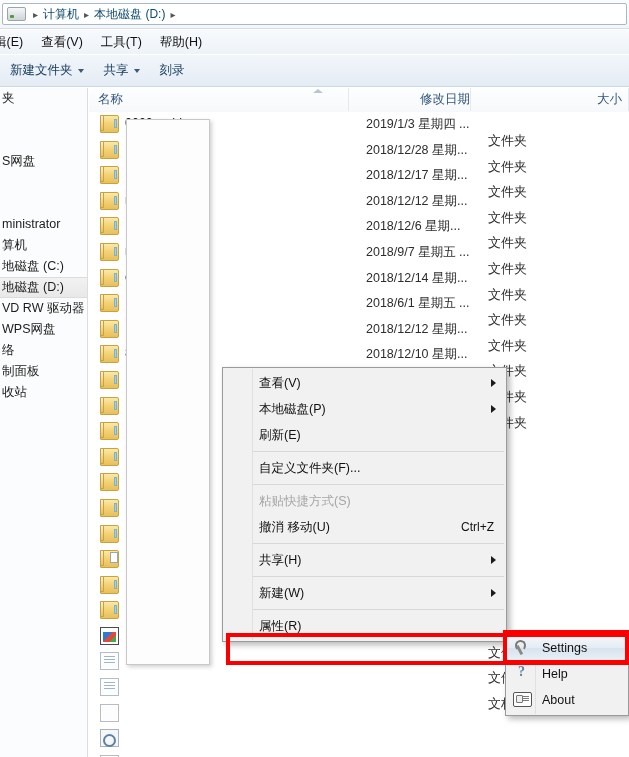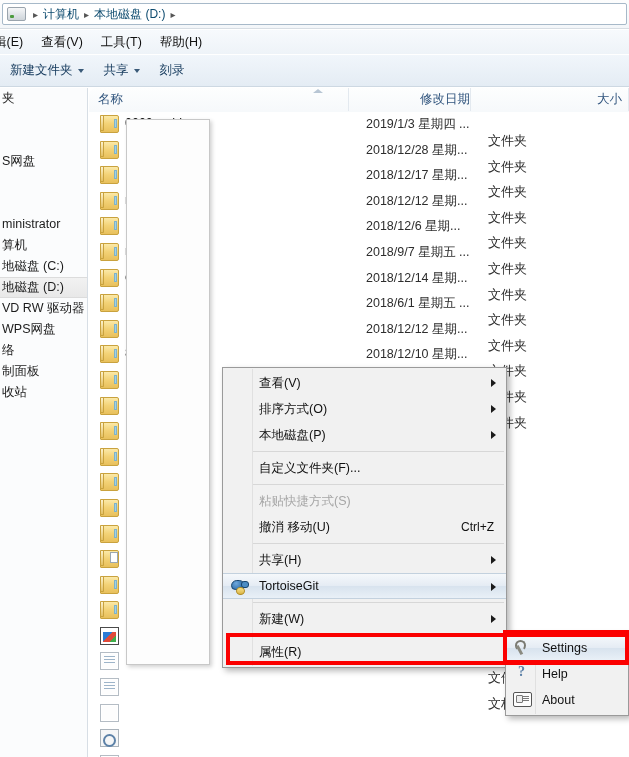--- a/index.html
+++ b/index.html
@@ -505,34 +505,29 @@
       <div class="ftype"></div>
       <div class="fsize"></div>
     </div>
   </div>
 
 <div id="name-overlay"></div>
 
 <div id="ctxmenu">
   <div class="gutter"></div>
 <div class="mi"><span>查看(V)</span><span class="arrow"></span></div>
-    <div class="mi"><span>排序方式(O)</span><span class="arrow"></span></div>
     <div class="mi"><span>本地磁盘(P)</span><span class="arrow"></span></div>
+    <div class="mi"><span>刷新(E)</span></div>
     <div class="msep"></div>
     <div class="mi"><span>自定义文件夹(F)...</span></div>
     <div class="msep"></div>
     <div class="mi disabled"><span>粘贴快捷方式(S)</span></div>
     <div class="mi"><span>撤消 移动(U)</span><span class="accel">Ctrl+Z</span></div>
     <div class="msep"></div>
     <div class="mi"><span>共享(H)</span><span class="arrow"></span></div>
-    <div class="mi sel"><span class="ic-turtle">
-        <span class="shell"></span>
-        <span class="head"></span>
-        <span class="ball"></span>
-      </span><span>TortoiseGit</span><span class="arrow"></span></div>
     <div class="msep"></div>
     <div class="mi"><span>新建(W)</span><span class="arrow"></span></div>
     <div class="msep"></div>
     <div class="mi"><span>属性(R)</span></div>
   </div>
 
 <div id="submenu">
   <div class="gutter"></div>
 <div class="mi sel"><span class="ic-wrench"></span><span>Settings</span></div>
     <div class="mi"><span class="ic-quest">?</span><span>Help</span></div>

